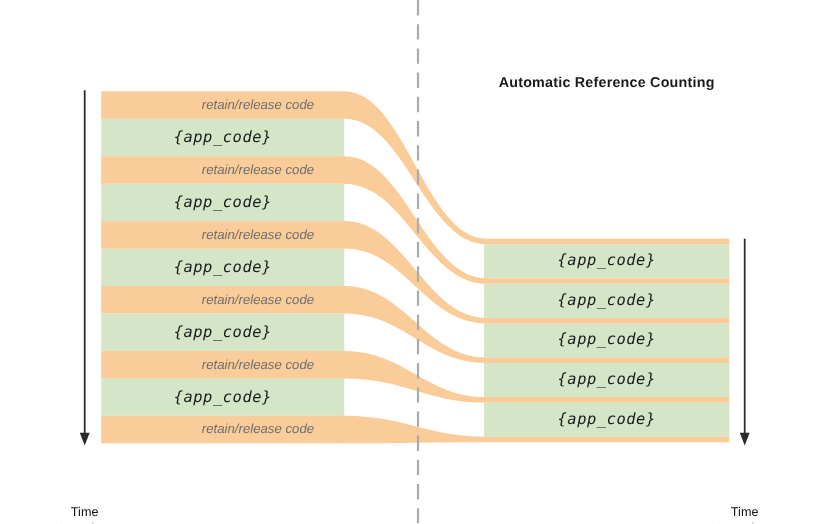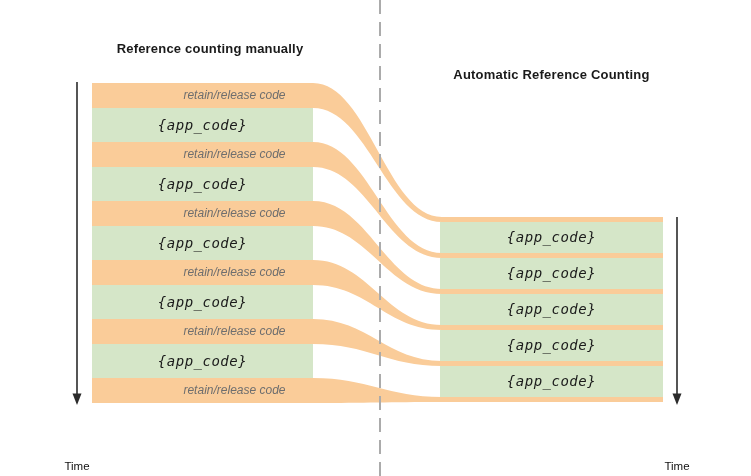--- a/index.html
+++ b/index.html
@@ -81,21 +81,20 @@
       <line x1="380" y1="0" x2="380" y2="476" stroke="#ABABAB" stroke-width="2" stroke-dasharray="14 8"></line>
       <g>
           <line x1="77" y1="82" x2="77" y2="395" stroke="#2B2B2B" stroke-width="1.6"></line>
           <polygon points="77,405 72.5,393.5 81.5,393.5" fill="#2B2B2B"></polygon>
         </g>
       <g>
           <line x1="677" y1="217" x2="677" y2="395" stroke="#2B2B2B" stroke-width="1.6"></line>
           <polygon points="677,405 672.5,393.5 681.5,393.5" fill="#2B2B2B"></polygon>
         </g>
     </svg>
-  <div class="title" id="title-left" style="color: rgb(26, 26, 26);">Reference counting manually</div>
   <div class="title" id="title-right" style="color: rgb(26, 26, 26); margin-top: 26px;">Automatic Reference Counting</div>
   <div class="axis-label" id="axis-left">Time
 to produce</div>
   <div class="axis-label" id="axis-right">Time
 to produce</div>
 <div class="lbl lbl-retain" style="left: 92px; width: 221px; top: 83px; height: 25px; line-height: 25px; color: rgb(110, 110, 110);">retain/release code</div>
     <div class="lbl lbl-app" style="left: 92px; width: 221px; top: 108px; height: 34px; line-height: 34px; color: rgb(26, 26, 26);">{app_code}</div>
     <div class="lbl lbl-retain" style="left: 92px; width: 221px; top: 142px; height: 25px; line-height: 25px; color: rgb(110, 110, 110);">retain/release code</div>
     <div class="lbl lbl-app" style="left: 92px; width: 221px; top: 167px; height: 34px; line-height: 34px; color: rgb(26, 26, 26);">{app_code}</div>
     <div class="lbl lbl-retain" style="left: 92px; width: 221px; top: 201px; height: 25px; line-height: 25px; color: rgb(110, 110, 110);">retain/release code</div>

